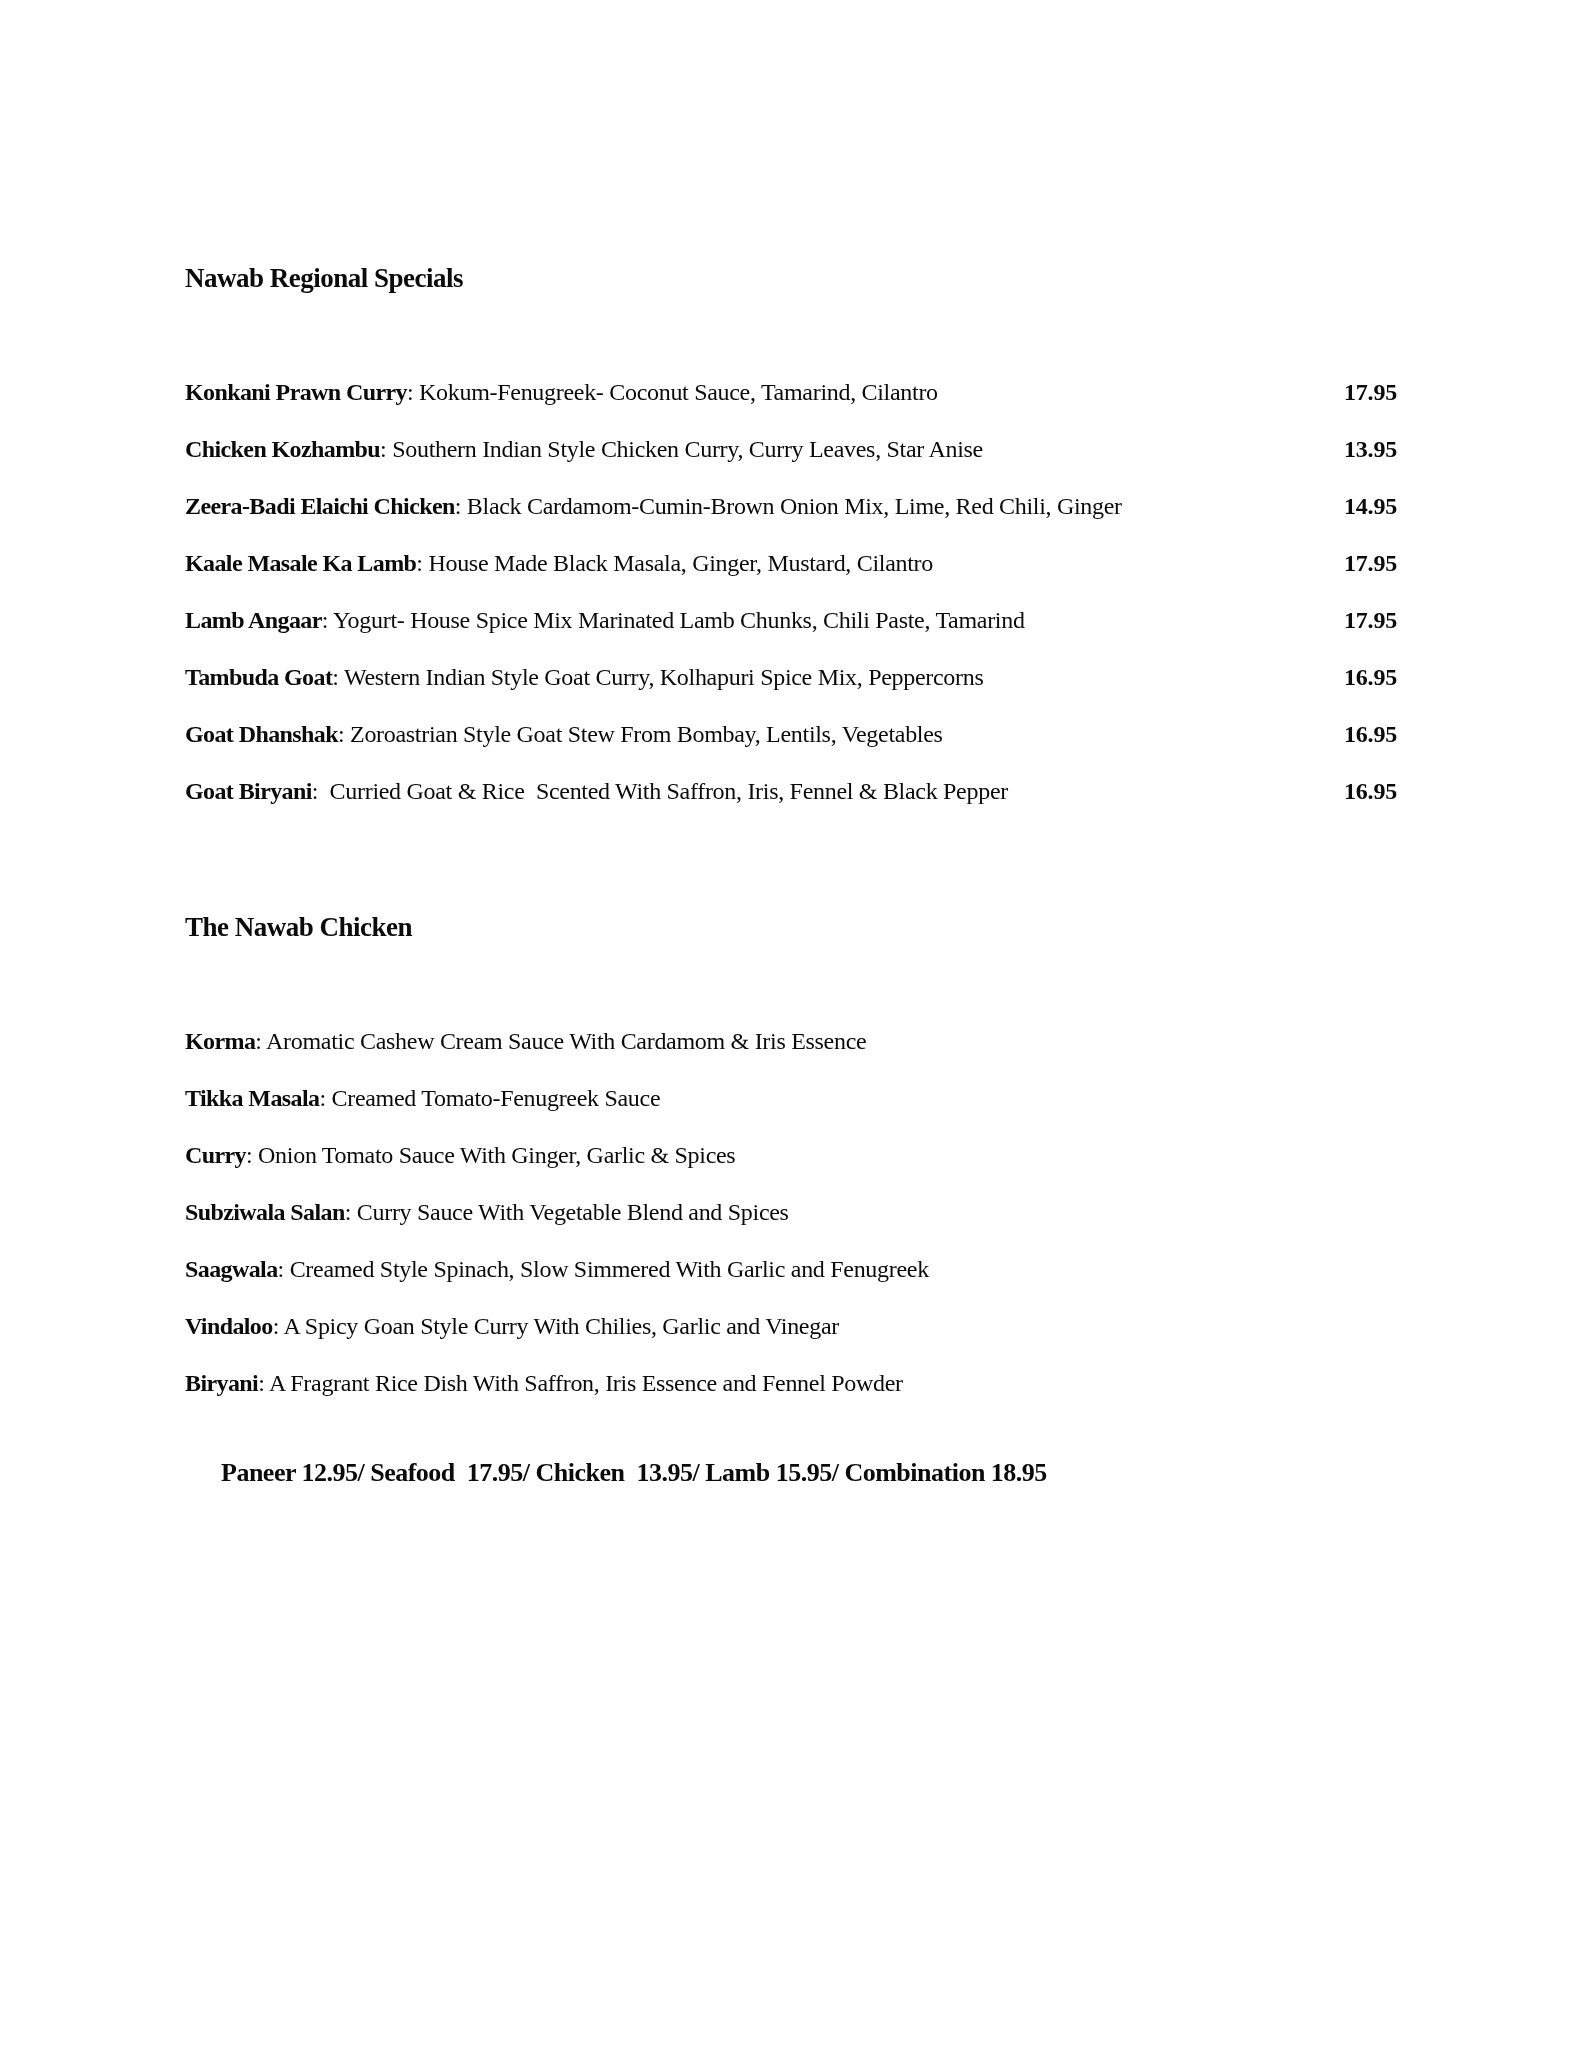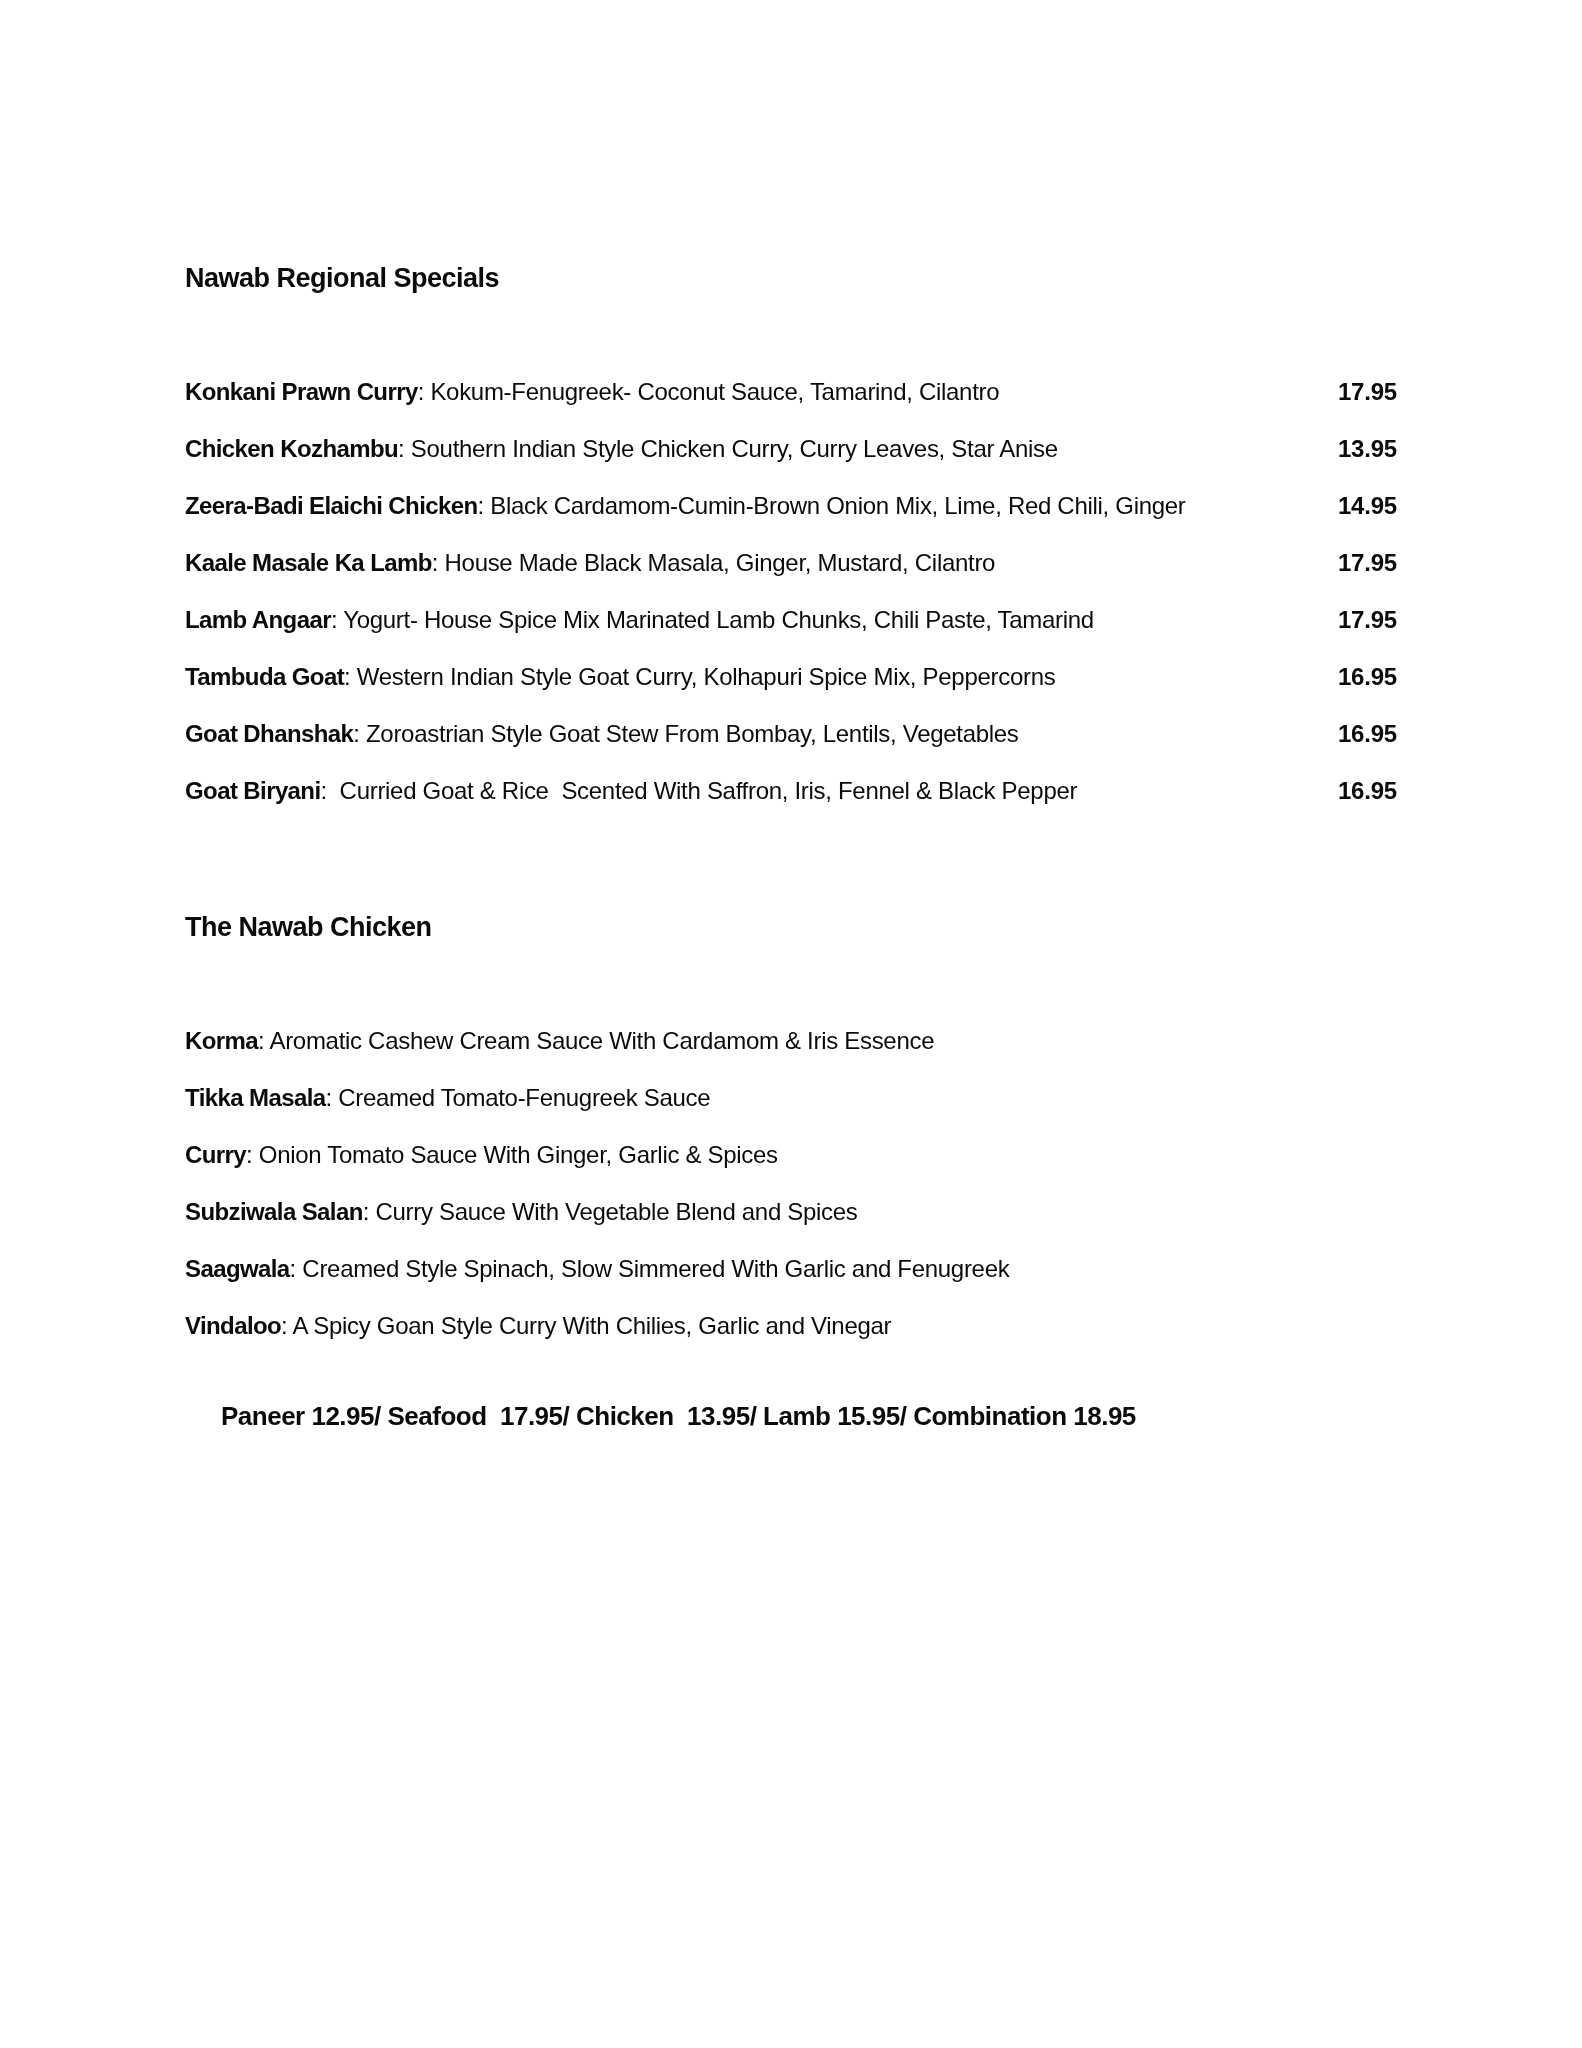--- a/index.html
+++ b/index.html
@@ -5,21 +5,21 @@
   html, body {
     margin: 0;
     padding: 0;
     background: #ffffff;
   }
   .page {
     position: relative;
     width: 1582px;
     height: 2048px;
     background: #ffffff;
-    font-family: Liberation Sans, sans-serif;
+    font-family: Liberation Serif, serif;
     color: #0b0b0b;
     overflow: hidden;
   }
   .content {
     position: absolute;
     left: 185px;
     top: 263px;
     width: 1212px;
   }
   .section-title {
@@ -163,19 +163,25 @@
       <span class="item-name">Saagwala</span><span class="item-sep">: </span><span class="item-desc">Creamed Style Spinach, Slow Simmered With Garlic and Fenugreek</span>
     </div>
     <div class="item-price"></div>
   </div>
           <div class="menu-row">
     <div class="row-left">
       <span class="item-name">Vindaloo</span><span class="item-sep">: </span><span class="item-desc">A Spicy Goan Style Curry With Chilies, Garlic and Vinegar</span>
     </div>
     <div class="item-price"></div>
   </div>
+          <div class="menu-row">
+    <div class="row-left">
+      <span class="item-name">Biryani</span><span class="item-sep">: </span><span class="item-desc">A Fragrant Rice Dish With Saffron, Iris Essence and Fennel Powder</span>
+    </div>
+    <div class="item-price"></div>
+  </div>
         </div>
     </section>
 
     <div class="footer-line">Paneer 12.95/ Seafood  17.95/ Chicken  13.95/ Lamb 15.95/ Combination 18.95</div>
 
   </div>
 </div>
 
 </body></html>

